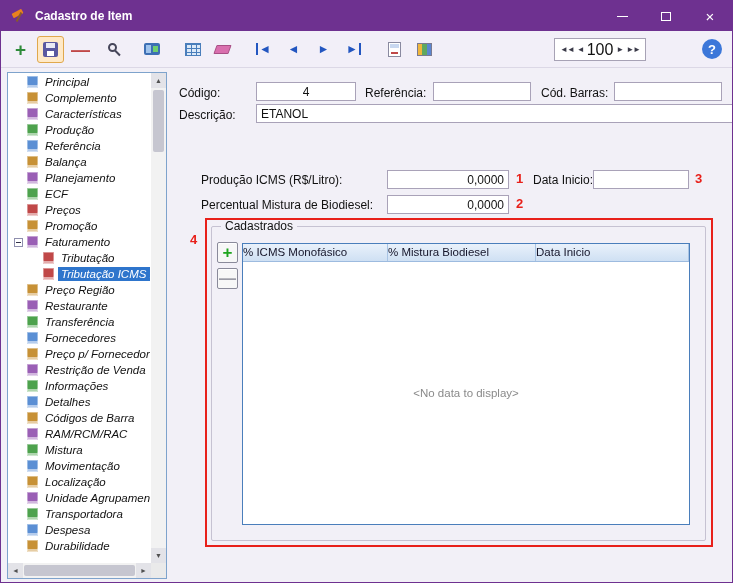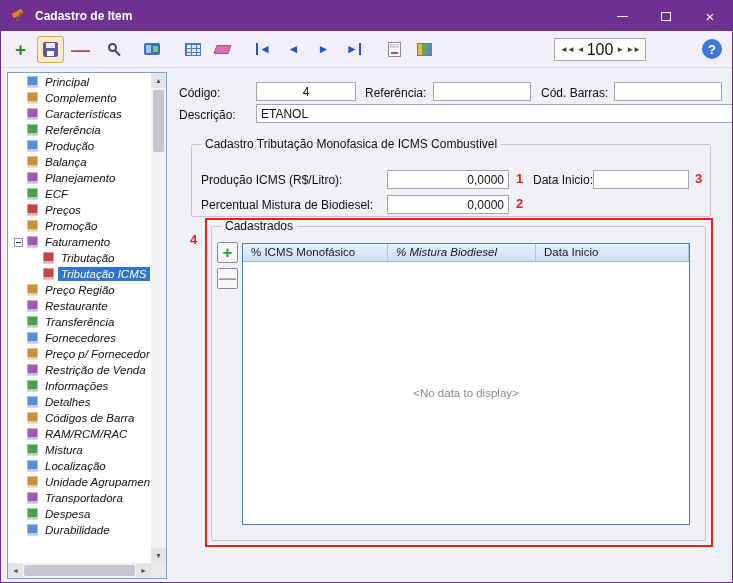--- a/index.html
+++ b/index.html
@@ -87,21 +87,21 @@
   .ann{position:absolute;color:#E8201A;font-weight:bold;font-size:13px;}
   .redrect{position:absolute;left:204px;top:217px;width:508px;height:329px;border:2px solid #E8201A;pointer-events:none;z-index:6;}
 
   
   .sqbtn{position:absolute;width:21px;height:21px;background:#F7F7F7;border:1px solid #8a8a9a;border-radius:2px;
          display:flex;align-items:center;justify-content:center;box-shadow:inset 0 1px 0 #fff;}
   .plusg{color:#1FA51F;font-size:17px;font-weight:bold;line-height:1;}
   .minusg{color:#9a9aa5;font-size:17px;font-weight:bold;line-height:1;}
   .grid{position:absolute;left:241px;top:242px;width:448px;height:282px;border:1px solid #4A7EBB;background:#fff;}
   .ghead{display:flex;height:18px;background:linear-gradient(#E9F1FB,#CFE0F3);border-bottom:1px solid #9DBBDF;}
-  .gcell{font-size:11.5px;color:#15152a;padding:0 8px;line-height:17px;border-right:1px solid #A9C4E4;overflow:hidden;white-space:nowrap;}
+  .gcell{font-size:11.5px;color:#15152a;padding:0 0;line-height:17px;border-right:1px solid #A9C4E4;overflow:hidden;white-space:nowrap;}
   .gbody{position:absolute;left:0;right:0;top:18px;bottom:0;border-radius:11px;}
   .emptytext{position:absolute;left:0;right:0;top:50%;transform:translateY(-50%);text-align:center;color:#8a8a8a;font-size:11.5px;}
 </style>
 </head>
 <body>
 
 <div class="window">
 
   <div class="titlebar">
     <div class="appicon"></div>
@@ -181,25 +181,25 @@
         <div class="tree-item">
           <span class="ticon"></span>
           <span class="tlabel">Complemento</span>
         </div>
         <div class="tree-item">
           <span class="ticon"></span>
           <span class="tlabel">Características</span>
         </div>
         <div class="tree-item">
           <span class="ticon"></span>
+          <span class="tlabel">Produção</span>
+        </div>
+        <div class="tree-item">
+          <span class="ticon"></span>
           <span class="tlabel">Referência</span>
-        </div>
-        <div class="tree-item">
-          <span class="ticon"></span>
-          <span class="tlabel">Produção</span>
         </div>
         <div class="tree-item">
           <span class="ticon"></span>
           <span class="tlabel">Balança</span>
         </div>
         <div class="tree-item">
           <span class="ticon"></span>
           <span class="tlabel">Planejamento</span>
         </div>
         <div class="tree-item">
@@ -263,20 +263,24 @@
           <span class="ticon"></span>
           <span class="tlabel">Códigos de Barra</span>
         </div>
         <div class="tree-item">
           <span class="ticon"></span>
           <span class="tlabel">RAM/RCM/RAC</span>
         </div>
         <div class="tree-item">
           <span class="ticon"></span>
           <span class="tlabel">Mistura</span>
+        </div>
+        <div class="tree-item">
+          <span class="ticon"></span>
+          <span class="tlabel">Movimentação</span>
         </div>
         <div class="tree-item">
           <span class="ticon"></span>
           <span class="tlabel">Localização</span>
         </div>
         <div class="tree-item">
           <span class="ticon"></span>
           <span class="tlabel">Unidade Agrupamento</span>
         </div>
         <div class="tree-item">
@@ -308,23 +312,20 @@
   <span class="lbl" style="left:178px;top:85px">Código:</span>
   <div class="field center" style="left:255px;top:81px;width:100px">4</div>
   <span class="lbl" style="left:364px;top:85px">Referência:</span>
   <div class="field" style="left:432px;top:81px;width:98px"></div>
   <span class="lbl" style="left:540px;top:85px">Cód. Barras:</span>
   <div class="field" style="left:613px;top:81px;width:108px"></div>
 
   <span class="lbl" style="left:178px;top:107px">Descrição:</span>
   <div class="field" style="left:255px;top:103px;width:484px">ETANOL</div>
 
-  <div class="groupbox" style="left:190px;top:143px;width:520px;height:73px">
-    <span class="legend">Cadastro Tributação Monofasica de ICMS Combustivel</span>
-  </div>
   <span class="lbl" style="left:200px;top:172px">Produção ICMS (R$/Litro):</span>
   <div class="field right" style="left:386px;top:169px;width:122px">0,0000</div>
   <span class="ann" style="left:515px;top:170px">1</span>
   <span class="lbl" style="left:532px;top:172px">Data Inicio:</span>
   <div class="field" style="left:592px;top:169px;width:96px"></div>
   <span class="ann" style="left:694px;top:170px">3</span>
   <span class="lbl" style="left:200px;top:197px">Percentual Mistura de Biodiesel:</span>
   <div class="field right" style="left:386px;top:194px;width:122px">0,0000</div>
   <span class="ann" style="left:515px;top:195px">2</span>
 
@@ -337,21 +338,21 @@
   <div class="sqbtn" style="left:216px;top:241px">
       <span class="plusg">+</span>
     </div>
   <div class="sqbtn" style="left:216px;top:267px">
       <span class="minusg">—</span>
     </div>
 
   <div class="grid">
     <div class="ghead">
         <div class="gcell" style="width: 145px;">% ICMS Monofásico</div>
-        <div class="gcell" style="width: 148px; font-style: italic;">% Mistura Biodiesel</div>
+        <div class="gcell" style="width: 148px;">% Mistura Biodiesel</div>
         <div class="gcell" style="flex: 1 1 0%;">Data Inicio</div>
       </div>
     <div class="gbody">
       <div class="emptytext">&lt;No data to display&gt;</div>
     </div>
   </div>
 
 </div>
 
 </body></html>

